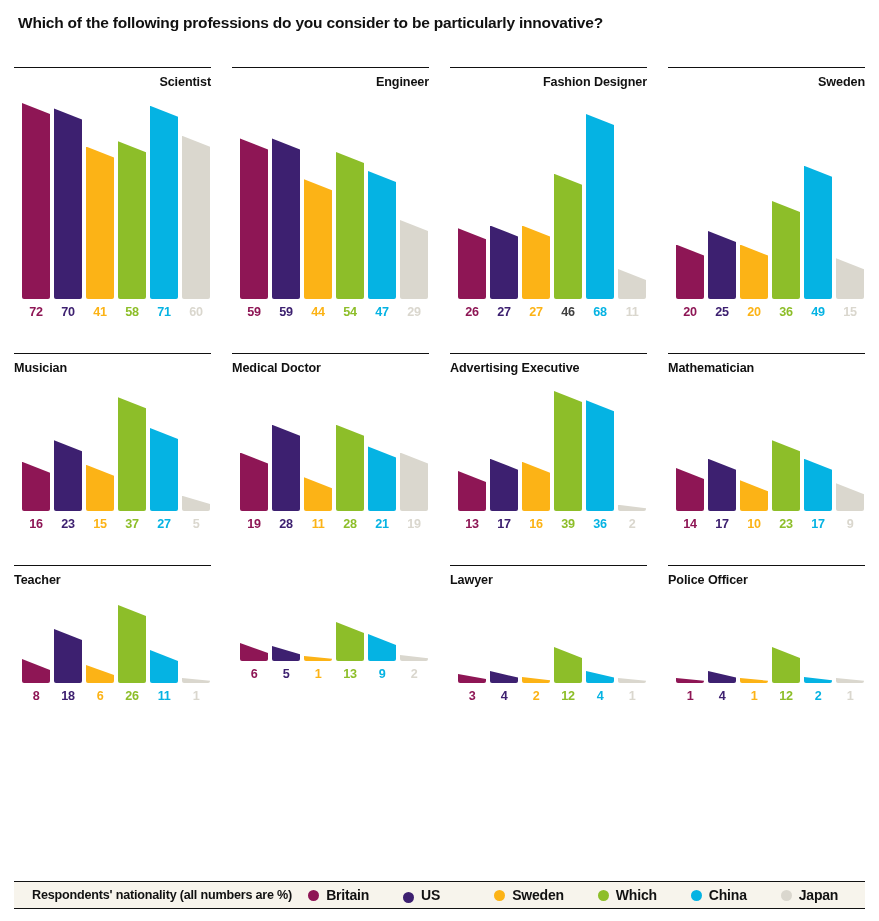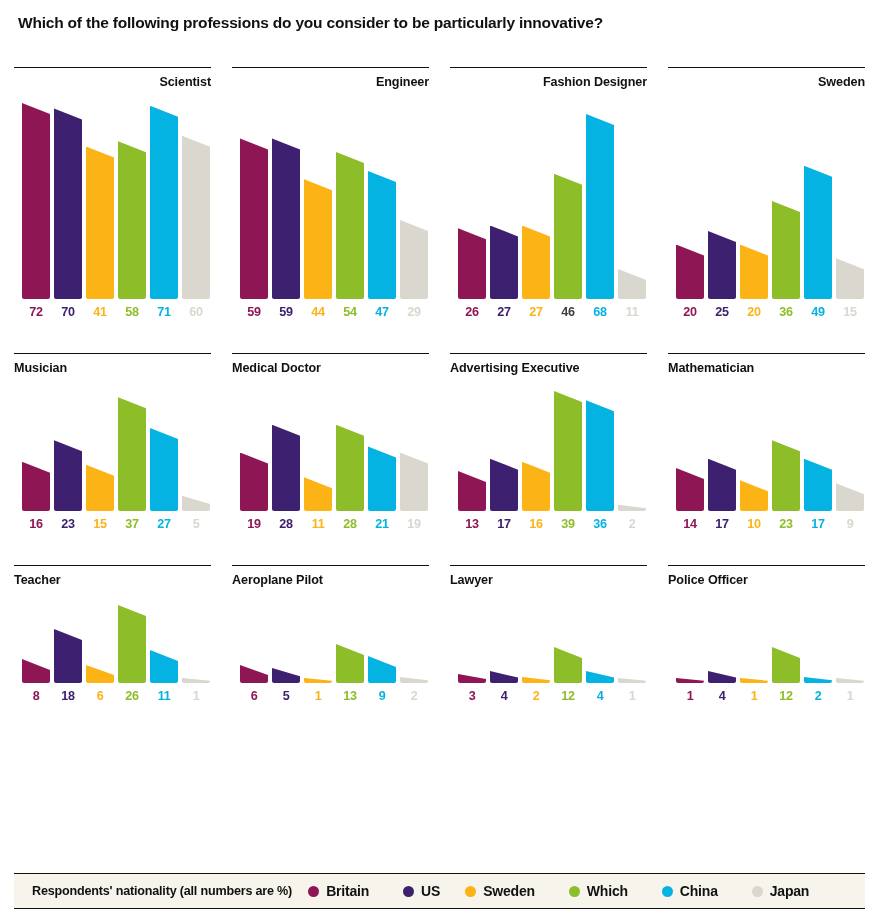--- a/index.html
+++ b/index.html
@@ -88,21 +88,21 @@
   .r2 .plot { margin-top: 16px; }
   .r3 .plot { margin-top: 18px; }
 
   .spacer-1 { height: 28px; grid-column: 1 / -1; }
   .spacer-2 { height: 28px; grid-column: 1 / -1; }
 
   .legend {
     position: absolute;
     left: 14px; right: 14px;
     bottom: 12px;
-    height: 36px;
+    height: 28px;
     background: #F7F4EC;
     border-top: 1.6px solid #111111;
     border-bottom: 1.6px solid #111111;
     display: flex;
     align-items: center;
     padding: 0 18px;
   }
   .legend-caption {
     font-size: 12.6px;
     font-weight: bold;
@@ -425,23 +425,20 @@
         <div class="values">
           <div class="value" style="color: rgb(142, 22, 85);">8</div>
           <div class="value" style="color: rgb(61, 32, 112);">18</div>
           <div class="value" style="color: rgb(252, 179, 22);">6</div>
           <div class="value" style="color: rgb(141, 190, 41);">26</div>
           <div class="value" style="color: rgb(5, 179, 227);">11</div>
           <div class="value" style="color: rgb(218, 215, 206);">1</div>
         </div>
       </div>
       <div class="panel r3">
-        <div class="panel-head">
-          <div class="panel-title">Aeroplane Pilot</div>
-        </div>
         <div class="plot">
           <div class="bar-slot">
             <div class="bar" style="background: rgb(142, 22, 85); height: 18px; clip-path: polygon(0px 0px, 100% 55%, 100% 100%, 0px 100%);"></div>
           </div>
           <div class="bar-slot">
             <div class="bar" style="background: rgb(61, 32, 112); height: 15px; clip-path: polygon(0px 0px, 100% 55%, 100% 100%, 0px 100%);"></div>
           </div>
           <div class="bar-slot">
             <div class="bar" style="background: rgb(252, 179, 22); height: 5px; clip-path: polygon(0px 0px, 100% 55%, 100% 100%, 0px 100%);"></div>
           </div>
@@ -532,21 +529,21 @@
       </div>
     </div>
 
   <div class="legend">
     <div class="legend-caption">Respondents' nationality (all numbers are %)</div>
     <div class="legend-items">
         <div class="legend-item" style="margin-right: 34px;">
           <span class="dot" style="background: rgb(142, 22, 85);"></span>
           <span class="legend-label">Britain</span>
         </div>
-        <div class="legend-item" style="margin-right: 25px;">
+        <div class="legend-item" style="margin-right: 54px; align-items: flex-end;">
           <span class="dot" style="background: rgb(61, 32, 112);"></span>
           <span class="legend-label">US</span>
         </div>
         <div class="legend-item" style="margin-right: 34px;">
           <span class="dot" style="background: rgb(252, 179, 22);"></span>
           <span class="legend-label">Sweden</span>
         </div>
         <div class="legend-item" style="margin-right: 34px;">
           <span class="dot" style="background: rgb(141, 190, 41);"></span>
           <span class="legend-label">Which</span>

